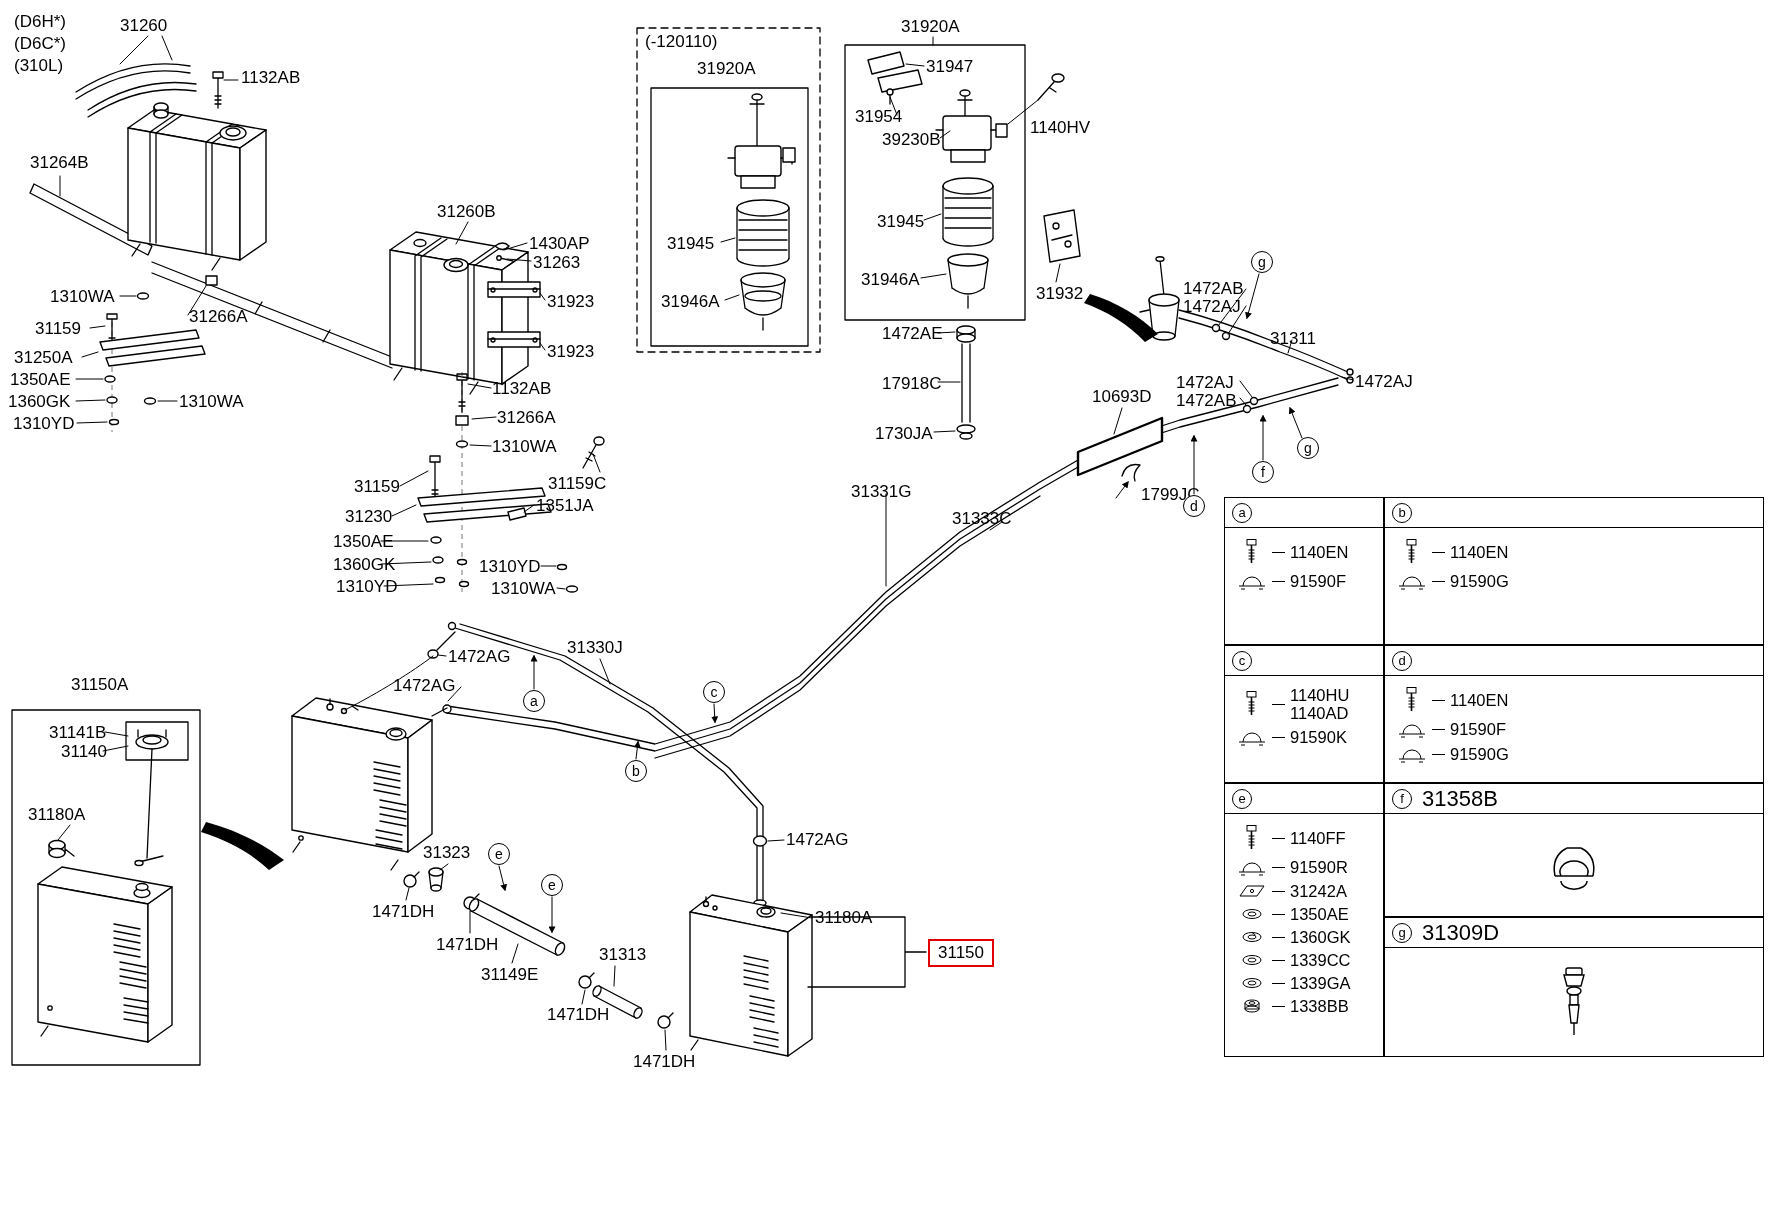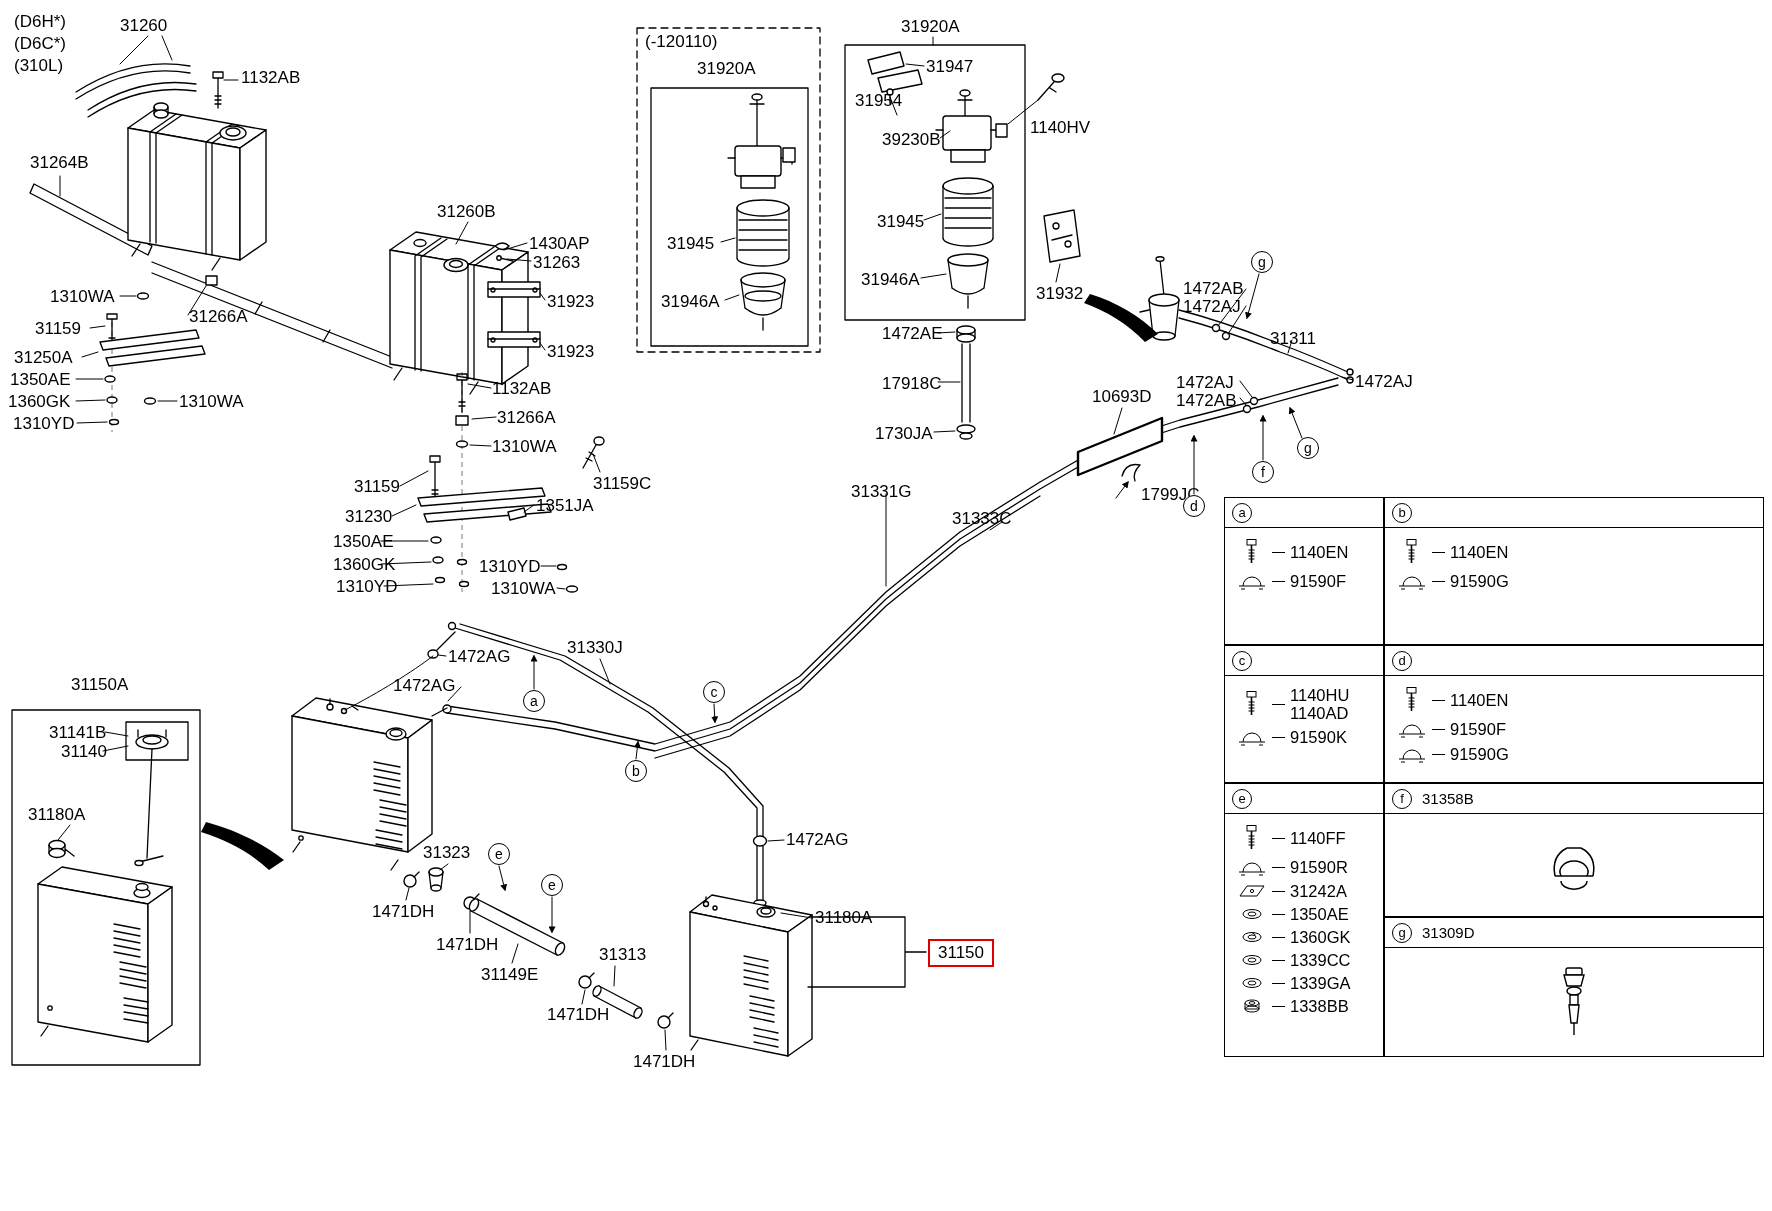--- a/index.html
+++ b/index.html
@@ -18,21 +18,21 @@
   .plabel{position:absolute;font-size:17px;line-height:20px;white-space:nowrap;color:#000}
   .plabel.boxed{border:2px solid #e00000;padding:2px 8px;background:#fff}
   .callout{position:absolute;width:22px;height:22px;border:1.3px solid #000;border-radius:50%;
            display:flex;align-items:center;justify-content:center;font-size:14px;background:#fff}
   .ref-table{position:absolute;left:1224px;top:497px;width:540px;height:560px}
   .cell{position:absolute;border:1.5px solid #000;background:#fff;display:flex;flex-direction:column}
   .chead{height:30px;min-height:30px;border-bottom:1.2px solid #000;display:flex;align-items:center;gap:10px;padding:0 7px}
   .chead.center{justify-content:center}
   .cletter{width:20px;height:20px;min-width:20px;border:1.2px solid #000;border-radius:50%;
            display:flex;align-items:center;justify-content:center;font-size:13px;background:#fff}
-  .ccode{font-size:15px}
+  .ccode{font-size:22px}
   .cbody{padding:10px 4px 20px 12px;display:flex;flex-direction:column;gap:5px;flex:1}
   .cbody.center{align-items:center;justify-content:center;padding:4px}
   .citem{display:flex;align-items:center;gap:5px;font-size:16.5px;line-height:18px}
   .cicon{display:flex;align-items:center;justify-content:center;width:30px;min-width:30px}
   .cline{width:13px;border-top:1.1px solid #000}
   .bigicon{display:flex;align-items:center;justify-content:center}
   .gbody{flex:1;display:flex;align-items:center;justify-content:center}
 </style>
 </head>
 <body>
@@ -323,36 +323,36 @@
       <div class="plabel" style="left: 189px; top: 307px;">31266A</div>
       <div class="plabel" style="left: 179px; top: 392px;">1310WA</div>
       <div class="plabel" style="left: 437px; top: 202px;">31260B</div>
       <div class="plabel" style="left: 529px; top: 234px;">1430AP</div>
       <div class="plabel" style="left: 533px; top: 253px;">31263</div>
       <div class="plabel" style="left: 547px; top: 292px;">31923</div>
       <div class="plabel" style="left: 547px; top: 342px;">31923</div>
       <div class="plabel" style="left: 492px; top: 379px;">1132AB</div>
       <div class="plabel" style="left: 497px; top: 408px;">31266A</div>
       <div class="plabel" style="left: 492px; top: 437px;">1310WA</div>
-      <div class="plabel" style="left: 593px; top: 474px;">31159C</div>
+      <div class="plabel" style="left: 548px; top: 474px;">31159C</div>
       <div class="plabel" style="left: 536px; top: 496px;">1351JA</div>
       <div class="plabel" style="left: 354px; top: 477px;">31159</div>
       <div class="plabel" style="left: 345px; top: 507px;">31230</div>
       <div class="plabel" style="left: 333px; top: 532px;">1350AE</div>
       <div class="plabel" style="left: 333px; top: 555px;">1360GK</div>
       <div class="plabel" style="left: 336px; top: 577px;">1310YD</div>
       <div class="plabel" style="left: 479px; top: 557px;">1310YD</div>
       <div class="plabel" style="left: 491px; top: 579px;">1310WA</div>
       <div class="plabel" style="left: 645px; top: 32px;">(-120110)</div>
       <div class="plabel" style="left: 697px; top: 59px;">31920A</div>
       <div class="plabel" style="left: 667px; top: 234px;">31945</div>
       <div class="plabel" style="left: 661px; top: 292px;">31946A</div>
       <div class="plabel" style="left: 901px; top: 17px;">31920A</div>
       <div class="plabel" style="left: 926px; top: 57px;">31947</div>
-      <div class="plabel" style="left: 855px; top: 91px;">31954</div>
+      <div class="plabel" style="left: 855px; top: 107px;">31954</div>
       <div class="plabel" style="left: 882px; top: 130px;">39230B</div>
       <div class="plabel" style="left: 1030px; top: 118px;">1140HV</div>
       <div class="plabel" style="left: 877px; top: 212px;">31945</div>
       <div class="plabel" style="left: 861px; top: 270px;">31946A</div>
       <div class="plabel" style="left: 1036px; top: 284px;">31932</div>
       <div class="plabel" style="left: 882px; top: 324px;">1472AE</div>
       <div class="plabel" style="left: 882px; top: 374px;">17918C</div>
       <div class="plabel" style="left: 875px; top: 424px; text-align: center;">1730JA</div>
       <div class="plabel" style="left: 1183px; top: 279px;">1472AB</div>
       <div class="plabel" style="left: 1183px; top: 297px;">1472AJ</div>

